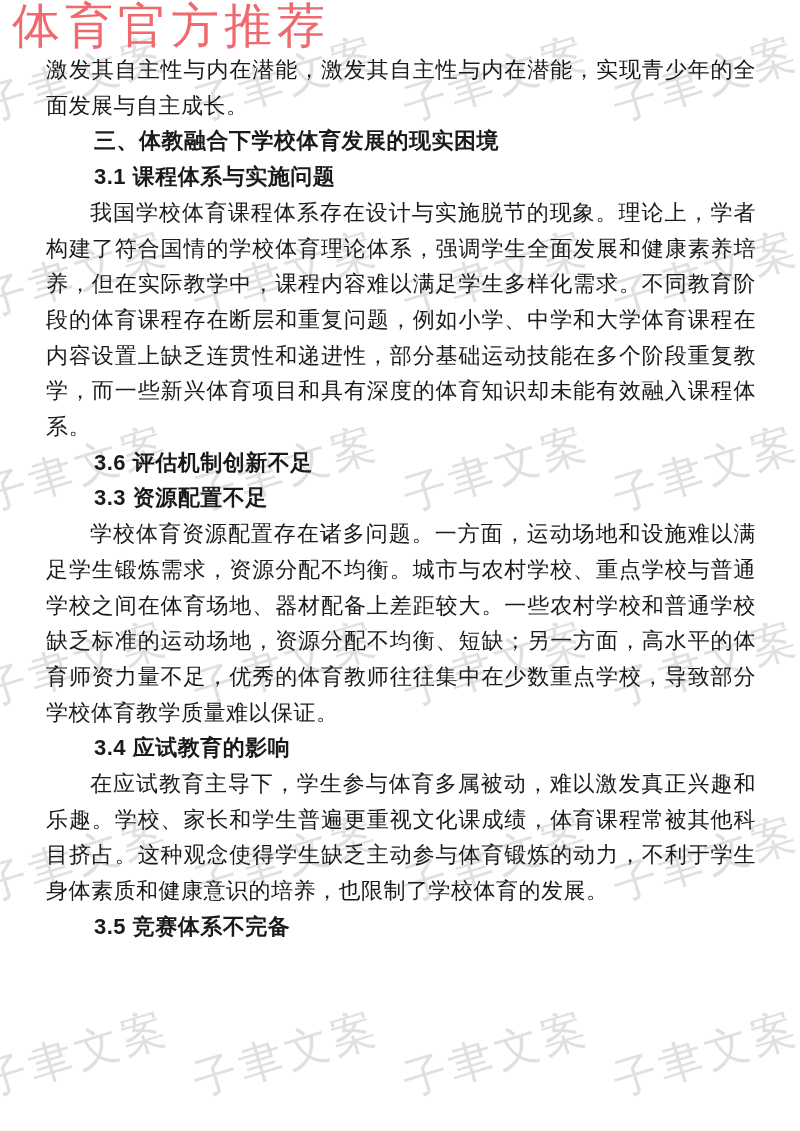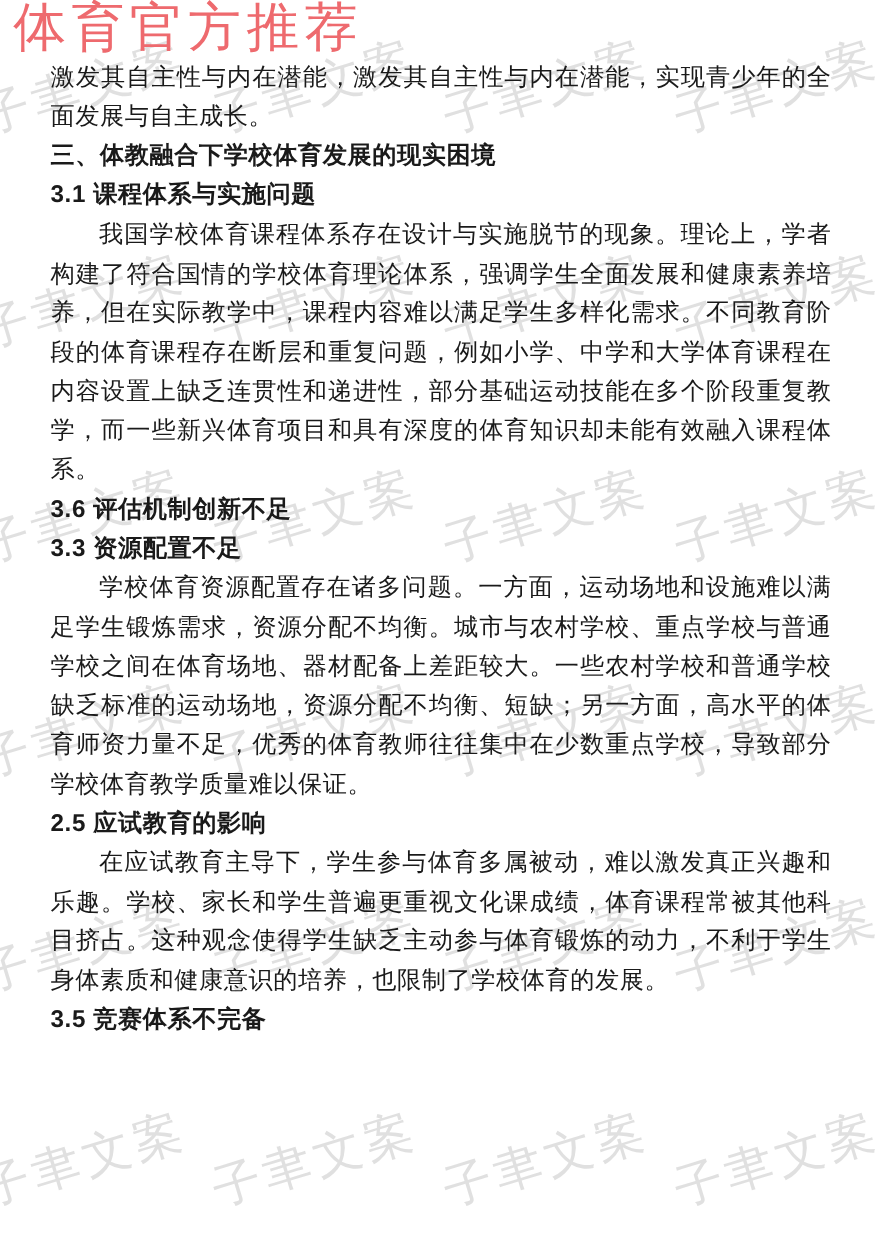--- a/index.html
+++ b/index.html
@@ -48,20 +48,21 @@
     line-height: 52px;
     letter-spacing: 5px;
     margin: 0 0 0 -34px;
     text-align: left;
     text-indent: 0;
     white-space: nowrap;
   }
   .heading {
     font-weight: 700;
     text-indent: 0;
+    margin-left: 48px;
   }
   .para {
     text-indent: 2em;
   }
   .para.no-indent {
     text-indent: 0;
   }
 </style>
 </head>
 <body>
@@ -96,18 +97,18 @@
   <div class="content" style="color: rgb(26, 26, 26);">
     <div class="doc-title" style="color: rgb(238, 106, 110);">体育官方推荐</div>
     <div class="para no-indent">激发其自主性与内在潜能，激发其自主性与内在潜能，实现青少年的全面发展与自主成长。</div>
     <div>
         <div class="heading">三、体教融合下学校体育发展的现实困境</div>
         <div class="heading">3.1 课程体系与实施问题</div>
         <div class="para">我国学校体育课程体系存在设计与实施脱节的现象。理论上，学者构建了符合国情的学校体育理论体系，强调学生全面发展和健康素养培养，但在实际教学中，课程内容难以满足学生多样化需求。不同教育阶段的体育课程存在断层和重复问题，例如小学、中学和大学体育课程在内容设置上缺乏连贯性和递进性，部分基础运动技能在多个阶段重复教学，而一些新兴体育项目和具有深度的体育知识却未能有效融入课程体系。</div>
         <div class="heading">3.6 评估机制创新不足</div>
         <div class="heading">3.3 资源配置不足</div>
         <div class="para">学校体育资源配置存在诸多问题。一方面，运动场地和设施难以满足学生锻炼需求，资源分配不均衡。城市与农村学校、重点学校与普通学校之间在体育场地、器材配备上差距较大。一些农村学校和普通学校缺乏标准的运动场地，资源分配不均衡、短缺；另一方面，高水平的体育师资力量不足，优秀的体育教师往往集中在少数重点学校，导致部分学校体育教学质量难以保证。</div>
-        <div class="heading">2.5 应试教育的影响</div>
+        <div class="heading">3.4 应试教育的影响</div>
         <div class="para">在应试教育主导下，学生参与体育多属被动，难以激发真正兴趣和乐趣。学校、家长和学生普遍更重视文化课成绩，体育课程常被其他科目挤占。这种观念使得学生缺乏主动参与体育锻炼的动力，不利于学生身体素质和健康意识的培养，也限制了学校体育的发展。</div>
         <div class="heading">3.5 竞赛体系不完备</div>
       </div>
   </div>
 </div>
 
 </body></html>

